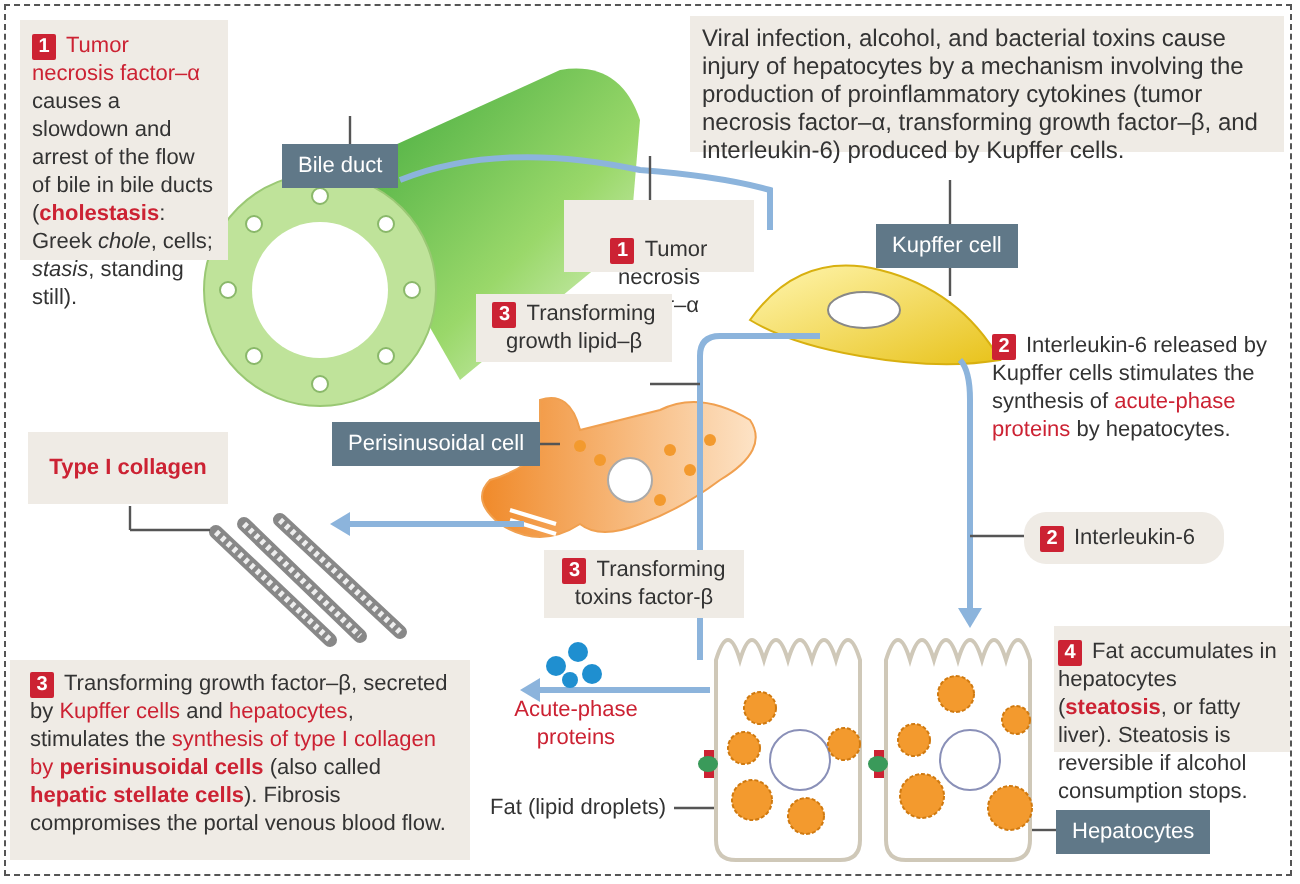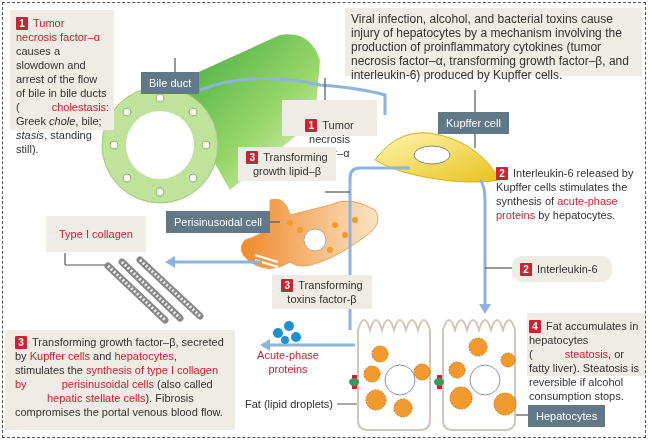--- a/index.html
+++ b/index.html
@@ -1,20 +1,20 @@
 <!DOCTYPE html>
 <html><head>
 <meta charset="utf-8">
 <style>
   html,body{margin:0;padding:0;background:#fff;}
   body{width:650px;height:442px;position:relative;overflow:hidden;font-family:"Liberation Sans",sans-serif;color:#333;}
   .frame{position:absolute;left:2px;top:2px;width:644px;height:436px;border:1px dashed #555;box-sizing:border-box;}
   .box{position:absolute;background:#efebe5;font-size:11px;line-height:14px;color:#333;box-sizing:border-box;}
   .red{color:#cc2233;}
-  .redb{color:#cc2233;font-weight:normal;margin-left:32px;}
+  .redb{color:#cc2233;font-weight:bold;}
   .num{display:inline-block;background:#cc2233;color:#fff;font-weight:bold;font-size:10px;width:12px;height:13px;line-height:13px;text-align:center;margin-right:5px;border-radius:1px;}
   .lbl{position:absolute;background:#607888;color:#fff;font-size:11px;line-height:22px;padding:0 8px;white-space:nowrap;}
   .ctr{text-align:center;}
   svg{position:absolute;left:0;top:0;}
   .txt{position:absolute;font-size:11px;line-height:14px;}
   i{font-style:italic;}
 </style>
 </head>
 <body>
 
@@ -143,21 +143,21 @@
 
   <g fill="#1f8fd0">
     <circle cx="278" cy="333" r="5"></circle>
       <circle cx="289" cy="326" r="5"></circle>
       <circle cx="296" cy="337" r="5"></circle>
       <circle cx="285" cy="340" r="4"></circle>
   </g>
 </svg>
 
 <div class="box" style="left:10px;top:10px;width:104px;height:120px;padding:6px 6px;">
-  <span class="num">1</span><span class="red">Tumor necrosis factor–α</span><span> causes a slowdown and arrest of the flow of bile in bile ducts (</span><span class="redb">cholestasis</span><span>: Greek </span><i>chole</i><span>, bile; </span><i>stasis</i><span>, standing still).</span>
+  <span class="num">1</span><span class="red">Tumor necrosis factor–α</span><span> causes a slowdown and arrest of the flow of bile in bile ducts (</span><span class="redb">cholestasis</span><span>: Greek </span><i>chole</i><span>, cells; </span><i>stasis</i><span>, standing still).</span>
 </div>
 
 <div class="box" style="left:345px;top:8px;width:297px;height:68px;padding:4px 6px;font-size:12px;">
   <span>Viral infection, alcohol, and bacterial toxins cause injury of hepatocytes by a mechanism involving the production of proinflammatory cytokines (tumor necrosis factor–α, transforming growth factor–β, and interleukin-6) produced by Kupffer cells.</span>
 </div>
 
 <div class="lbl" style="left:141px;top:40px;margin-top:32px;">Bile duct</div>
 <div class="lbl" style="left:438px;top:112px;">Kupffer cell</div>
 <div class="lbl" style="left:166px;top:211px;">Perisinusoidal cell</div>
 <div class="lbl" style="left:528px;top:405px;">Hepatocytes</div>

